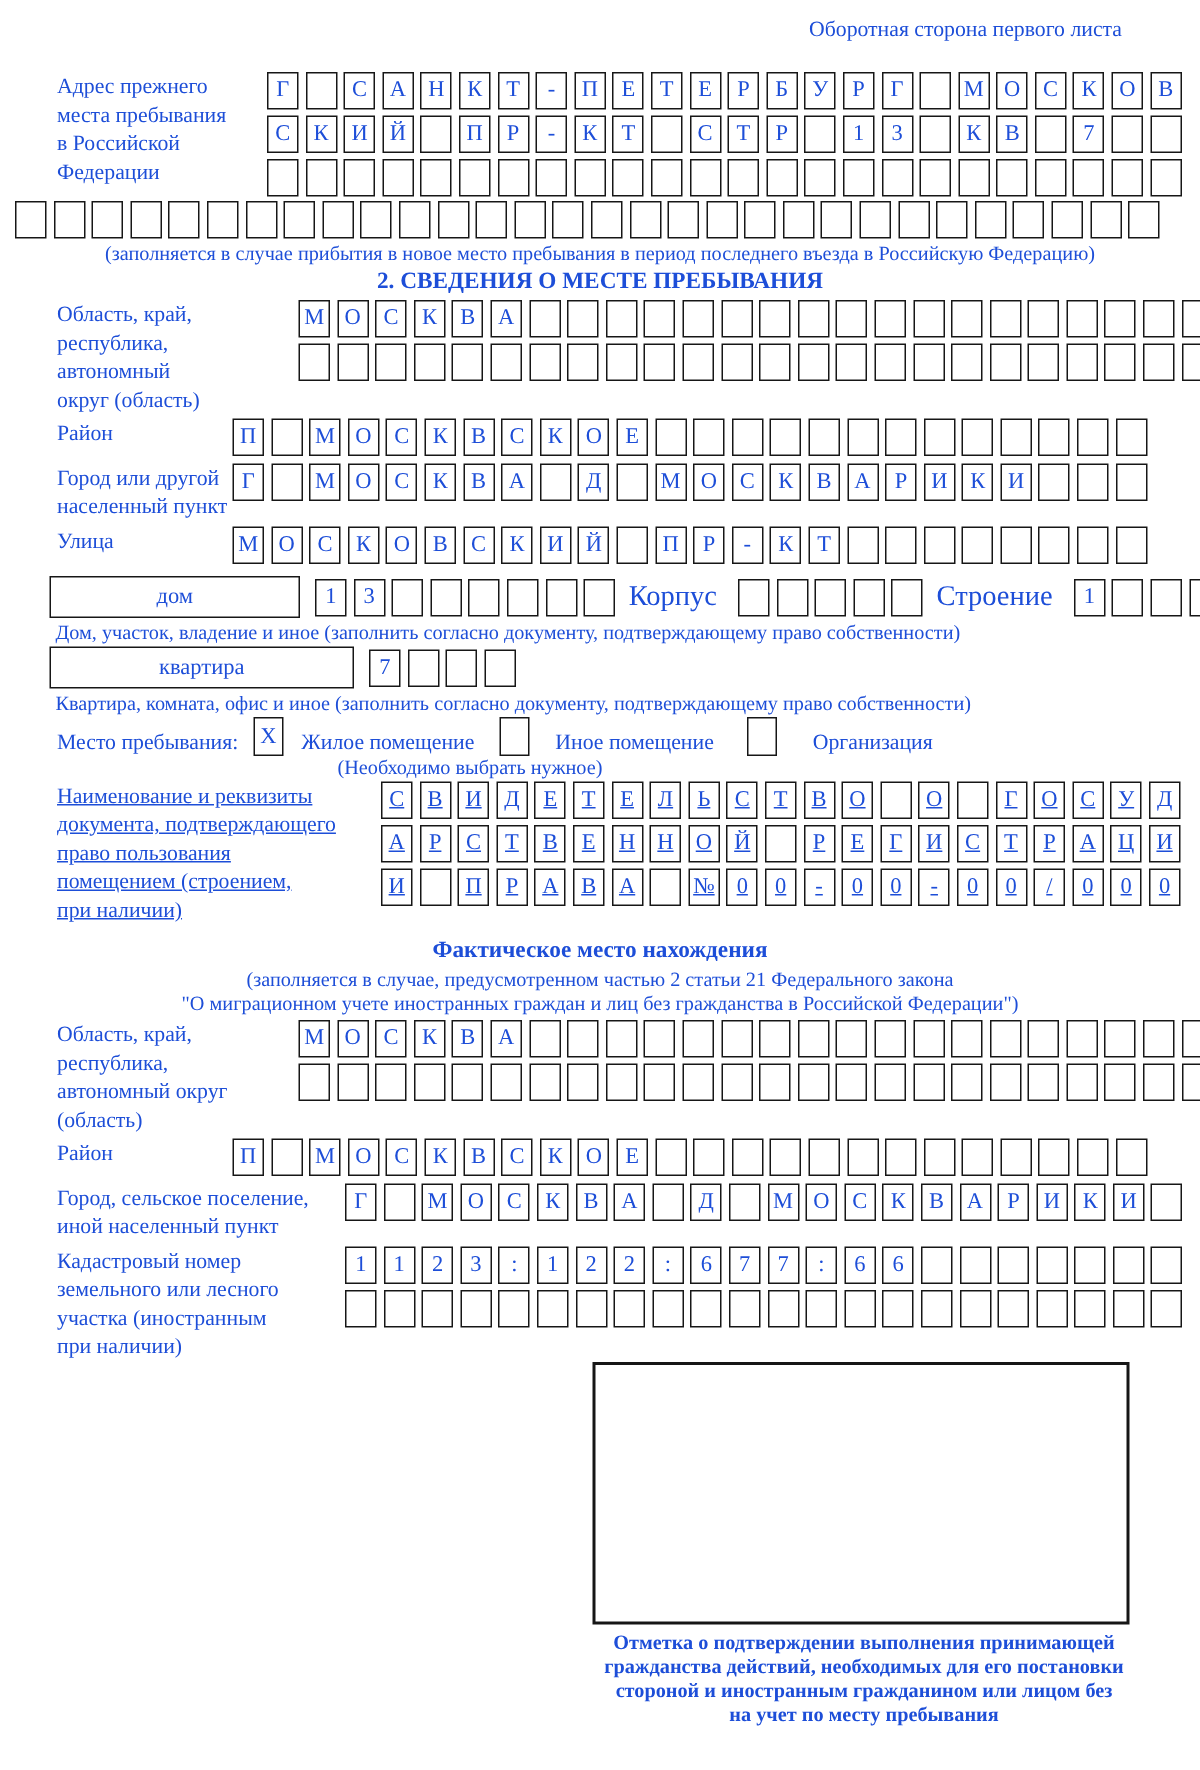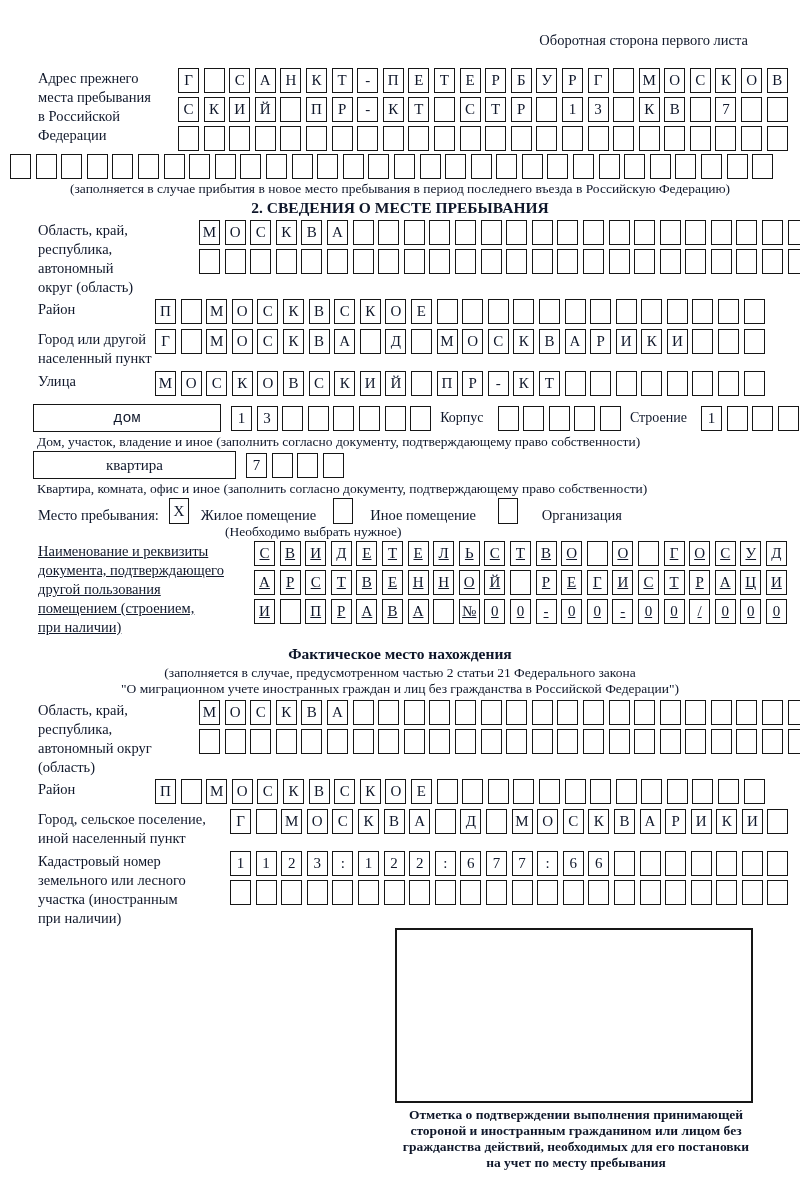--- a/index.html
+++ b/index.html
@@ -1,18 +1,18 @@
 <!DOCTYPE html>
 <html><head>
 <meta charset="utf-8">
 <style>
   html,body{margin:0;padding:0;background:#fff;}
   .page{
     position:relative;width:800px;height:1180px;box-sizing:border-box;
-    padding:32px 10px 0 10px;background:#fff;color:#0f172a;
+    padding:12px 10px 0 10px;background:#fff;color:#1d4ed8;
     font-family:"Liberation Serif","DejaVu Serif",serif;overflow:hidden;
   }
   .top-note{text-align:right;padding-right:42px;font-size:14.5px;height:18px;margin-bottom:18px;}
   .boxrow{display:flex;gap:4.6px;}
   .box{
     display:inline-flex;align-items:center;justify-content:center;flex:0 0 auto;
     width:21px;height:25px;border:1.6px solid #161616;box-sizing:border-box;
     font-size:15px;line-height:1;
   }
   .rows{display:flex;flex-direction:column;gap:4px;}
@@ -25,25 +25,25 @@
   .caption{font-size:13.5px;}
   .caption.center{text-align:center;}
   .section-title{font-weight:bold;font-size:15.5px;text-align:center;margin:2px 0 3px 0;}
   .prev-field{margin-bottom:3px;}
   .full-row{margin-top:1px;margin-bottom:2px;}
   .mb2{margin-bottom:2px;gap:44px;} .mb3{margin-bottom:3px;} .mb5{margin-bottom:5px;} .mb7{margin-bottom:7px;font-family:Liberation Serif, serif;}
   .longbox{
     display:inline-flex;align-items:center;justify-content:center;flex:0 0 auto;
     height:28px;border:1.8px solid #161616;box-sizing:border-box;font-size:15px;
   }
-  .dom-box{width:188px;font-family:Liberation Mono, monospace;}
+  .dom-box{width:167px;}
   .kv-box{width:203px;}
   .inline-row{display:flex;align-items:center;padding-left:23px;margin-bottom:1px;height:30px;}
   .inline-row .boxrow{margin-left:10px;}
-  .inline-label{font-size:14px;margin-left:9px;margin-right:4px;white-space:nowrap;}
+  .inline-label{font-size:19px;margin-left:9px;margin-right:4px;white-space:nowrap;}
   .small-cap{padding-left:27px;height:15px;margin-bottom:1px;}
   .mesto-row{display:flex;align-items:flex-end;padding-left:28px;height:27px;font-size:14.5px;}
   .chk{
     display:inline-flex;align-items:center;justify-content:center;flex:0 0 auto;
     width:20px;height:26px;border:1.8px solid #161616;box-sizing:border-box;font-size:15px;
   }
   .mesto-row .lbl{margin-right:10px;}
   .mesto-row .c1{margin-right:12px;} .mesto-row .o1{margin-right:17px;}
   .mesto-row .c2{margin-right:17px;} .mesto-row .o2{margin-right:22px;}
   .mesto-row .c3{margin-right:24px;}
@@ -394,21 +394,21 @@
     <span class="o2">Иное помещение</span>
     <span class="chk c3"></span>
     <span>Организация</span>
   </div>
   <div class="caption mesto-cap">(Необходимо выбрать нужное)</div>
 
   <div class="field doc">
     <div class="flabel">
         <div>Наименование и реквизиты</div>
         <div>документа, подтверждающего</div>
-        <div>другой пользования</div>
+        <div>право пользования</div>
         <div>помещением (строением,</div>
         <div>при наличии)</div>
       </div>
     <div class="rows">
       <div class="boxrow">
           <span class="box">С</span>
           <span class="box">В</span>
           <span class="box">И</span>
           <span class="box">Д</span>
           <span class="box">Е</span>
@@ -664,19 +664,19 @@
           <span class="box"></span>
           <span class="box"></span>
         </div>
     </div>
   </div>
 
   <div class="stamp-wrap">
     <div class="stamp-box"></div>
     <div class="stamp-cap">
         <div>Отметка о подтверждении выполнения принимающей</div>
+        <div>гражданства действий, необходимых для его постановки</div>
         <div>стороной и иностранным гражданином или лицом без</div>
-        <div>гражданства действий, необходимых для его постановки</div>
         <div>на учет по месту пребывания</div>
       </div>
   </div>
 
 </div>
 
 </body></html>

